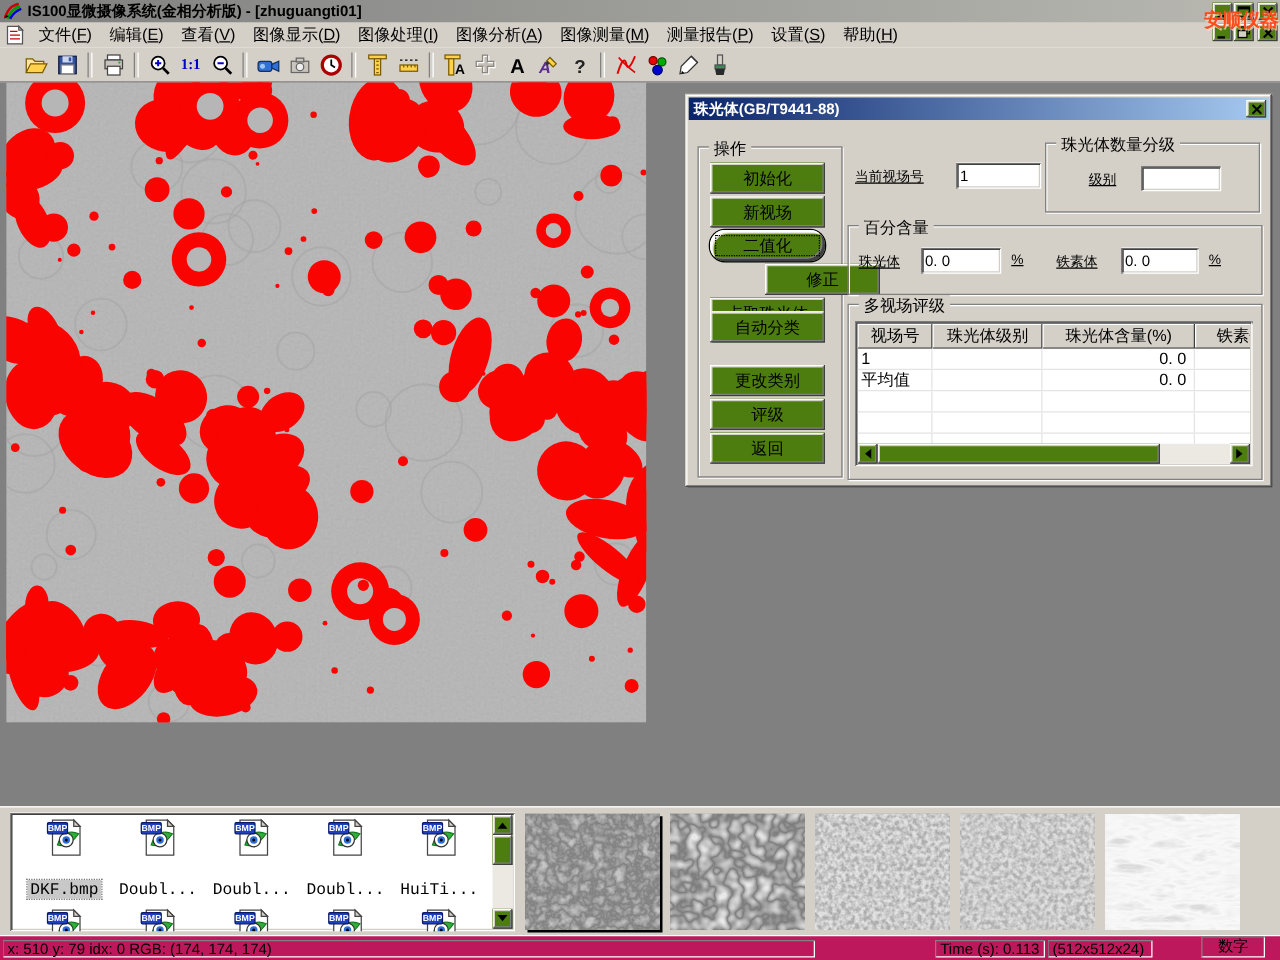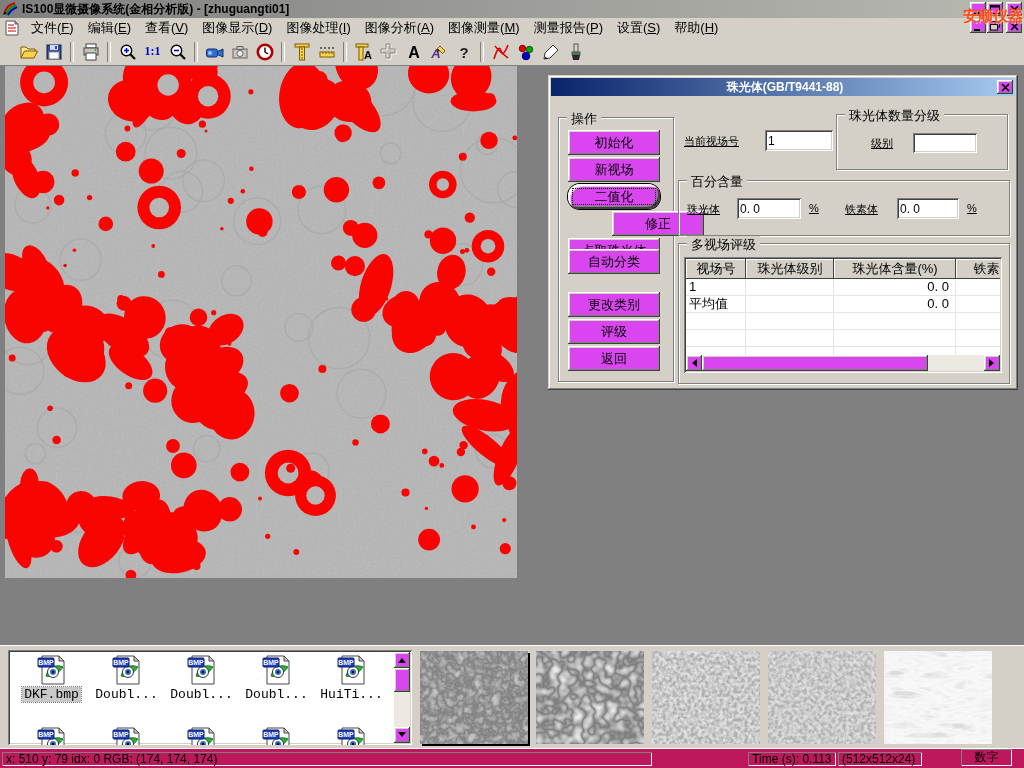--- a/index.html
+++ b/index.html
@@ -1,19 +1,19 @@
 <!DOCTYPE html>
 <html><head>
 <meta charset="utf-8">
 <style>
   html,body{margin:0;padding:0;background:#555;}
   #root{position:relative;width:1024px;height:768px;background:#d4d0c8;overflow:hidden;
         font-family:"Liberation Sans","DejaVu Sans",sans-serif;font-size:12px;color:#000;-webkit-font-smoothing:none;}
   
-  .raised{background:#d946ef;box-shadow:inset -1px -1px 0 #404040,inset 1px 1px 0 #fff,inset -2px -2px 0 #808080,inset 2px 2px 0 #d4d0c8;}
+  .raised{background:#4d7c0f;box-shadow:inset -1px -1px 0 #404040,inset 1px 1px 0 #fff,inset -2px -2px 0 #808080,inset 2px 2px 0 #d4d0c8;}
   .sunken-field{background:#fff;box-shadow:inset 1px 1px 0 #808080,inset -1px -1px 0 #fff,inset 2px 2px 0 #404040,inset -2px -2px 0 #d4d0c8;}
   .sbpanel{box-shadow:inset 1px 1px 0 #808080,inset -1px -1px 0 #fff;}
   .groupbox{position:absolute;border:1px solid #808080;box-shadow:inset 1px 1px 0 #fff,1px 1px 0 #fff;}
   .grouplabel{position:absolute;top:-8px;left:8px;background:#d4d0c8;padding:0 4px;font-size:13px;}
   
   #titlebar{position:absolute;left:0;top:0;width:1024px;height:18px;
     background:linear-gradient(90deg,#7f7f7f,#b9b9b2);display:flex;align-items:center;}
   #titlebar .ttext{font-weight:bold;font-size:12px;color:#000;margin-left:4px;white-space:nowrap;}
   .winbtns{position:absolute;right:2px;top:2px;display:flex;gap:0;}
   .winbtn{width:16px;height:14px;display:flex;align-items:center;justify-content:center;margin-left:1px;}
@@ -30,21 +30,21 @@
   .tbtn{width:25px;height:24px;display:flex;align-items:center;justify-content:center;}
   .tsep{width:2px;height:20px;margin:0 4px;border-left:1px solid #808080;border-right:1px solid #fff;}
   .ratio{color:#0000c8;font-weight:bold;font-size:12px;font-family:"Liberation Serif",serif;}
   
   #workspace{position:absolute;left:0;top:66px;width:1024px;height:579px;background:#808080;}
   #micro{position:absolute;left:5px;top:0px;}
   
   #dialog{position:absolute;left:548px;top:75px;width:470px;height:315px;background:#d4d0c8;
     box-shadow:inset -1px -1px 0 #404040,inset 1px 1px 0 #d4d0c8,inset -2px -2px 0 #808080,inset 2px 2px 0 #fff;}
   #dlg-title{position:absolute;left:3px;top:3px;right:3px;height:18px;
-    background:linear-gradient(90deg,#0a246a,#a6caf0);display:flex;align-items:center;justify-content:center;}
+    background:linear-gradient(90deg,#0a246a,#a6caf0);display:flex;align-items:center;}
   #dlg-title .dtext{color:#fff;font-weight:bold;font-size:12px;margin-left:4px;}
   #dlg-close{position:absolute;right:2px;top:2px;width:16px;height:14px;display:flex;align-items:center;justify-content:center;font-weight:bold;font-size:11px;}
   .dlg-btn{position:absolute;left:20px;width:92px;height:25px;text-align:center;line-height:25px;font-size:13px;}
   .dlg-btn.focused{box-shadow:inset -2px -2px 0 #404040,inset 2px 2px 0 #fff,inset -3px -3px 0 #808080,inset 3px 3px 0 #d4d0c8,0 0 0 1px #000;}
   .dlg-btn.focused .inner-dots{position:absolute;left:4px;top:4px;right:4px;bottom:4px;border:1px dotted #000;}
   .dlabel{position:absolute;font-size:11px;white-space:nowrap;text-decoration:underline;}
   .dinput{position:absolute;border:none;outline:none;font-size:12px;padding:0 3px;font-family:"Liberation Sans",sans-serif;}
   
   #tbl{position:absolute;left:136px;top:182px;width:318px;height:116px;background:#fff;
     box-shadow:inset 1px 1px 0 #808080,inset -1px -1px 0 #fff,inset 2px 2px 0 #404040,inset -2px -2px 0 #d4d0c8;overflow:hidden;}
@@ -64,21 +64,21 @@
   .arr.right{border-left:5px solid #000;margin-right:-3px;}
   .arr.up{border-bottom:5px solid #000;margin-top:-3px;}
   .arr.down{border-top:5px solid #000;margin-bottom:-3px;}
   
   #bottompanel{position:absolute;left:0;top:645px;width:1024px;height:103px;background:#d4d0c8;border-top:1px solid #fff;box-sizing:border-box;}
   #filelist{position:absolute;left:8px;top:4px;width:404px;height:95px;background:#fff;
     box-shadow:inset 1px 1px 0 #808080,inset -1px -1px 0 #fff,inset 2px 2px 0 #404040,inset -2px -2px 0 #d4d0c8;overflow:hidden;}
   #file-items{position:absolute;left:6px;top:4px;display:flex;}
   #file-row2{position:absolute;left:6px;top:76px;display:flex;}
   .file-item{width:75px;display:flex;flex-direction:column;align-items:center;}
-  .file-label{font-family:"Liberation Mono","DejaVu Sans Mono",monospace;font-size:13px;margin-top:1px;padding:0 2px;white-space:nowrap;}
+  .file-label{font-family:"Liberation Mono","DejaVu Sans Mono",monospace;font-size:13px;margin-top:18px;padding:0 2px;white-space:nowrap;}
   .file-label.selected{background:#c8c8c8;outline:1px dotted #777;}
   #file-vscroll{position:absolute;right:2px;top:2px;bottom:2px;width:16px;background:#ece9e2;}
   .thumb{position:absolute;top:5px;width:108px;height:93px;background:#999;}
   .thumb.sel{box-shadow:2px 2px 0 #000;}
   
   #statusbar{position:absolute;left:0;top:748px;width:1024px;height:20px;background:#be185d;border-top:1px solid #fff;
     display:flex;align-items:flex-end;gap:2px;padding:2px 2px 2px 2px;box-sizing:border-box;}
   .spanel{display:flex;align-items:center;padding:0 4px;font-size:12px;white-space:nowrap;overflow:hidden;}
 </style>
 </head>

